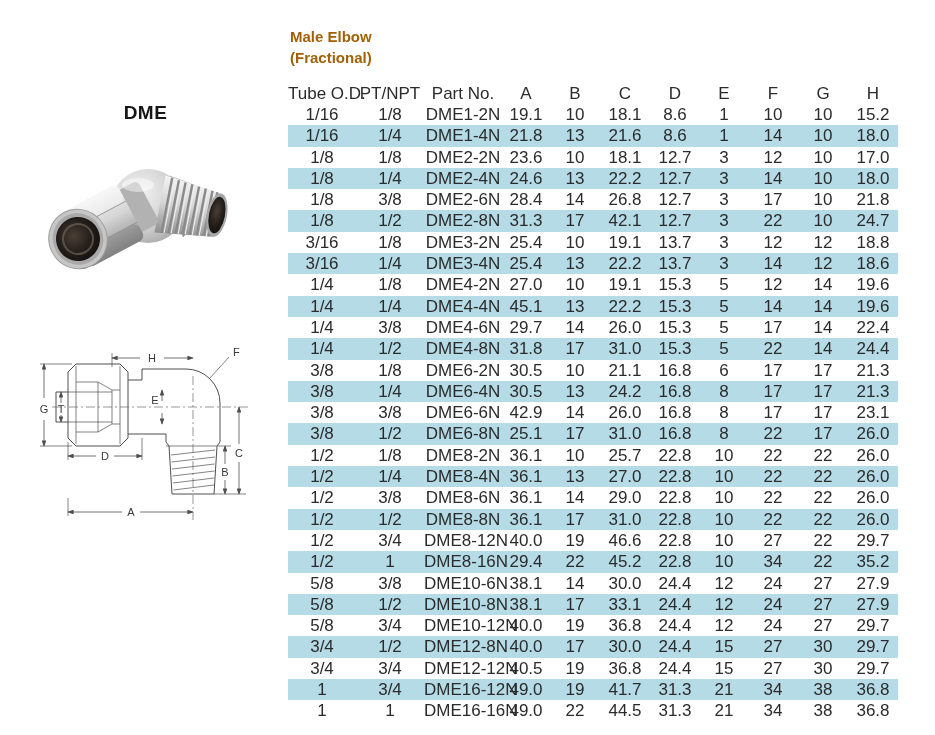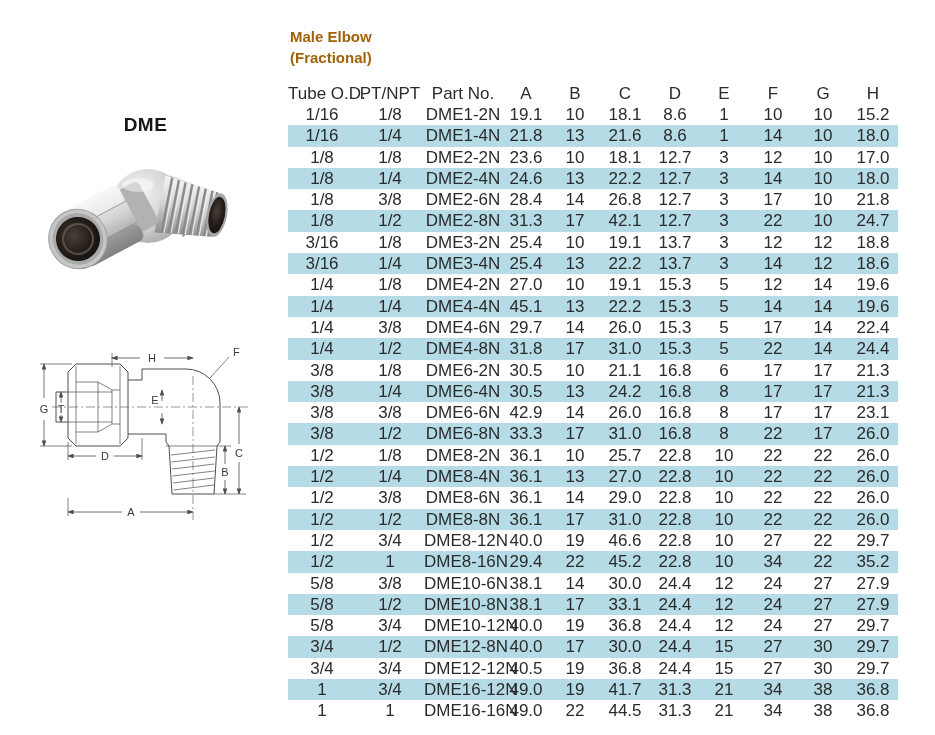--- a/index.html
+++ b/index.html
@@ -2,21 +2,21 @@
 <html style="--stripe: #b5dbe7; --ink: #2b2b2b;"><head>
 <meta charset="utf-8">
 <style>
   html,body{margin:0;padding:0;}
   body{
     width:935px;height:735px;position:relative;background:#ffffff;overflow:hidden;
     font-family:"Liberation Sans","DejaVu Sans",sans-serif;color:var(--ink,#2b2b2b);
   }
   
   .product-code{
-    position:absolute;left:38px;top:114px;width:215px;text-align:center;
+    position:absolute;left:38px;top:102px;width:215px;text-align:center;
     font-size:19px;font-weight:bold;letter-spacing:.5px;color:#161616;
   }
   .photo{position:absolute;left:38px;top:160px;width:215px;height:148px;}
   .dim-drawing{position:absolute;left:28px;top:342px;width:248px;height:200px;}
   
   .doc-title{position:absolute;left:286px;top:26px;font-size:15px;font-weight:bold;line-height:21px;color:#a16207;text-align:right;}
   .doc-title .l2{padding-left:4px;}
   
   .spec-table{
     position:absolute;left:288px;top:84px;width:610px;
@@ -372,21 +372,21 @@
         <td>16.8</td>
         <td>8</td>
         <td>17</td>
         <td>17</td>
         <td>23.1</td>
       </tr>
       <tr>
         <td>3/8</td>
         <td>1/2</td>
         <td>DME6-8N</td>
-        <td>33.3</td>
+        <td>25.1</td>
         <td>17</td>
         <td>31.0</td>
         <td>16.8</td>
         <td>8</td>
         <td>22</td>
         <td>17</td>
         <td>26.0</td>
       </tr>
       <tr>
         <td>1/2</td>

